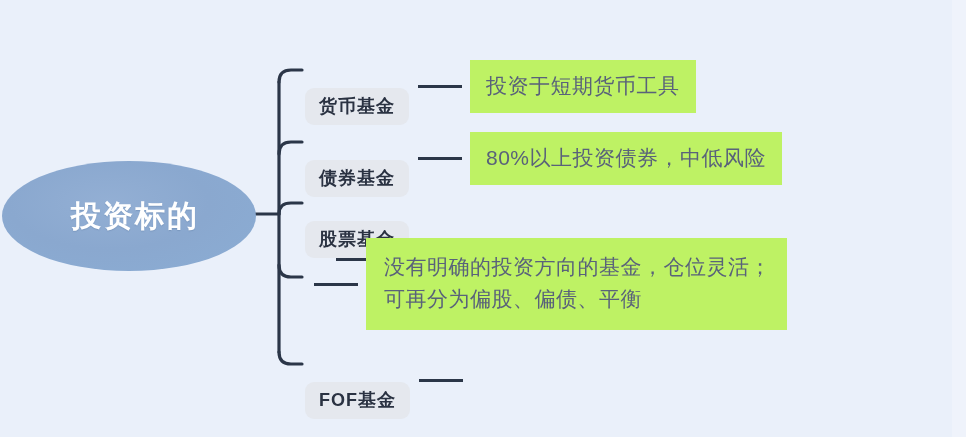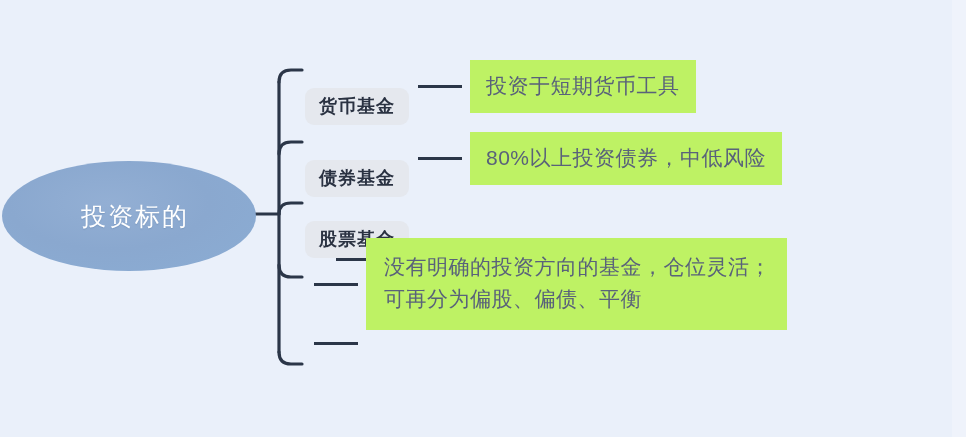--- a/index.html
+++ b/index.html
@@ -41,23 +41,23 @@
     height: 110px;
     border-radius: 50%;
     background: radial-gradient(ellipse at 42% 38%, #93afd4 0%, #8aa8cf 48%, #8badd4 100%);
     display: flex;
     align-items: center;
     justify-content: center;
     box-sizing: border-box;
   }
   .root-label {
     color: #ffffff;
-    font-size: 25px;
+    font-size: 30px;
     letter-spacing: 2px;
-    font-weight: 400;
+    font-weight: 700;
     text-shadow: 0 1px 1px rgba(90,120,160,0.35);
     white-space: nowrap;
     transform: translateX(6px);
   }
 
   
   #tree-svg {
     position: absolute;
     left: 0;
     top: 0;
@@ -158,16 +158,17 @@
     <div class="dash"></div>
   </div>
 
   <div class="row" style="left:305px; top:238px;">
     <div class="dash"></div>
     <div class="desc-box multiline">没有明确的投资方向的基金，仓位灵活；
 可再分为偏股、偏债、平衡</div>
   </div>
 
   <div class="row" style="left:305px; top:342px;">
+    <div class="node-label">FOF基金</div>
     <div class="dash"></div>
   </div>
 
 </div>
 
 </body></html>

